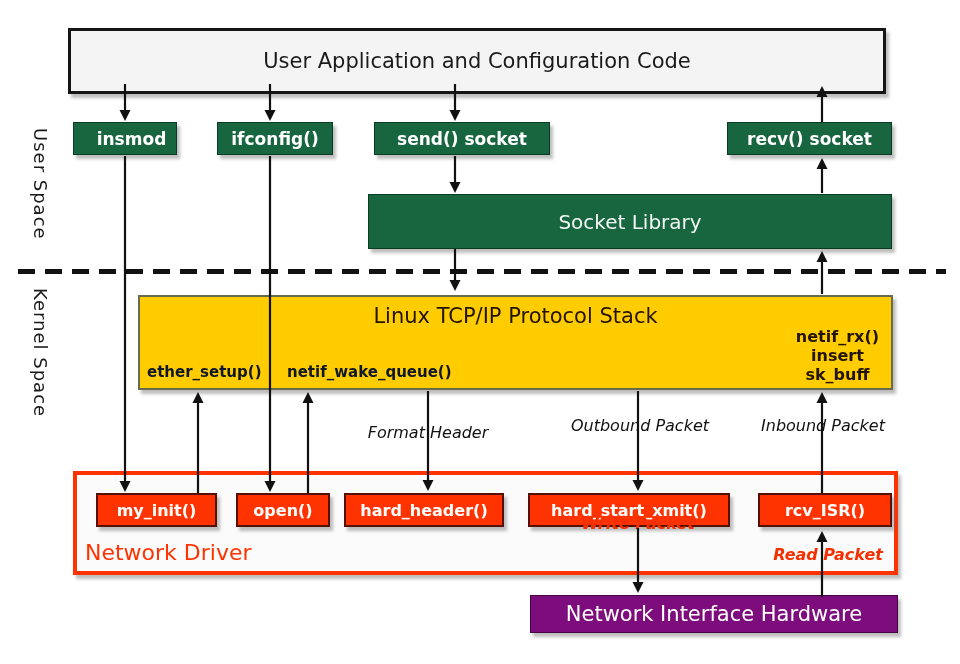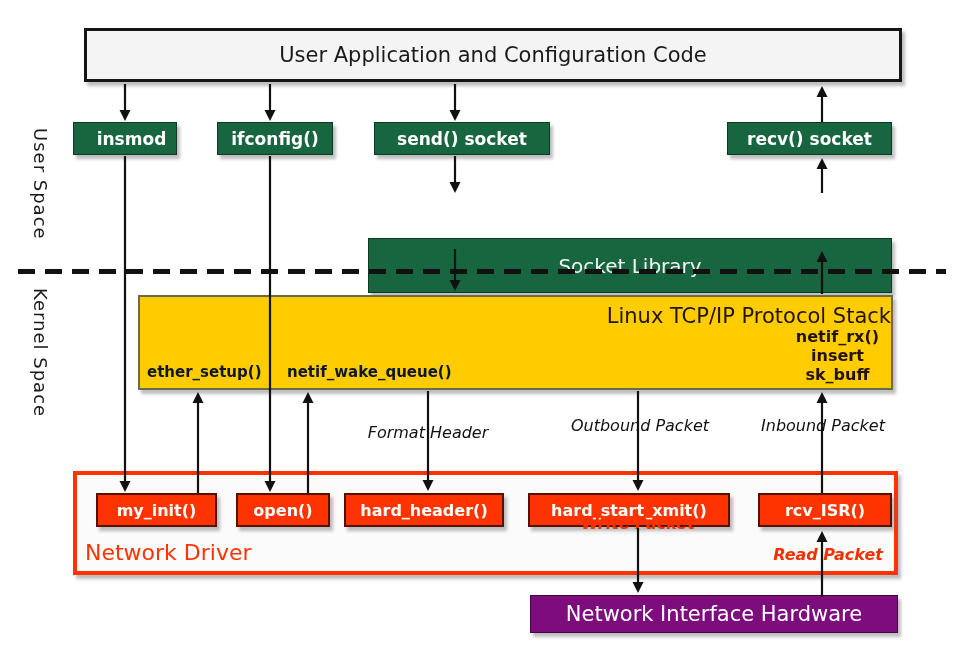--- a/index.html
+++ b/index.html
@@ -5,21 +5,21 @@
   html,body{margin:0;padding:0;background:#ffffff;}
   .stage{
     position:relative;width:960px;height:664px;background:#ffffff;overflow:hidden;
     font-family:"DejaVu Sans","Liberation Sans",sans-serif;color:var(--ink,#111);
   }
   .abs{position:absolute;box-sizing:border-box;}
   .center{display:flex;align-items:center;justify-content:center;text-align:center;}
   .shadow{box-shadow:3px 4px 3px rgba(110,110,110,0.45);}
 
   .top-box{
-    left:84px;top:28px;width:818px;height:54px;
+    left:68px;top:28px;width:818px;height:66px;
     background:var(--panel,#F4F4F4);border:3px solid #151515;
     font-size:21px;color:#1a1a1a;
   }
   .side-label{
     writing-mode:vertical-rl;font-size:18px;color:#1a1a1a;letter-spacing:1px;white-space:nowrap;
   }
   .side-label.user{left:30px;top:128px;}
   .side-label.kernel{left:30px;top:288px;}
 
   .gnode{
@@ -27,31 +27,31 @@
     border:1px solid #0c3a23;color:#ffffff;font-weight:bold;font-size:17px;
   }
   .gnode.insmod{left:73px;width:104px;padding-left:13px;}
   .gnode.ifconfig{left:217px;width:116px;}
   .gnode.send{left:374px;width:176px;}
   .gnode.recv{left:727px;width:165px;}
 
   .socket-lib{
     left:368px;top:194px;width:524px;height:55px;
     background:var(--green,#17663F);border:1px solid #0c3a23;
-    color:#f2f7f4;font-size:20px;margin-top:44px;
+    color:#f2f7f4;font-size:20px;
   }
   .divider{
     left:18px;top:269px;width:928px;height:5px;
     background:repeating-linear-gradient(90deg,#111 0,#111 17px,transparent 17px,transparent 27px);
   }
   .stack-box{
     left:138px;top:295px;width:755px;height:95px;
     background:var(--yellow,#FFCC00);border:2px solid #6A6A4D;
   }
-  .stack-title{margin-top:7px;text-align:right;font-size:21px;color:#221400;}
+  .stack-title{margin-top:7px;text-align:center;font-size:21px;color:#221400;}
   .stack-fn{position:absolute;bottom:7px;font-size:15px;font-weight:bold;color:#0f172a;}
   .stack-fn.ether{left:7px;}
   .stack-fn.wake{left:147px;}
   .rx-block{position:absolute;right:12px;bottom:4px;text-align:center;font-size:16px;font-weight:bold;line-height:19px;color:#221400;}
 
   .flow-label{font-style:italic;font-size:16px;color:#111;}
   .flow-label.fmt{left:352px;top:416px;width:152px;margin-top:7px;}
   .flow-label.out{left:558px;top:416px;width:164px;}
   .flow-label.inb{left:741px;top:416px;width:164px;}
 

